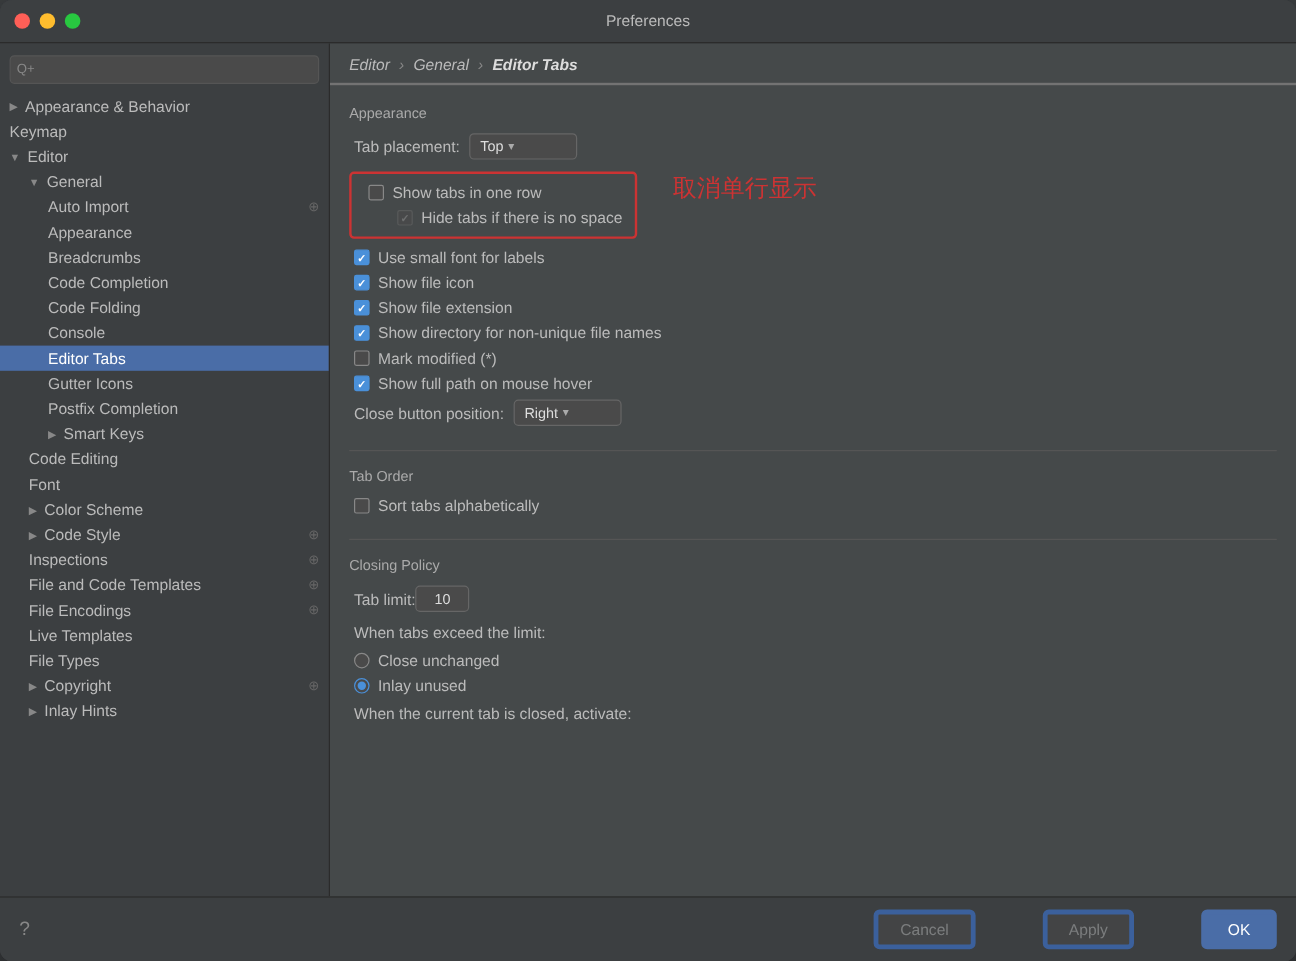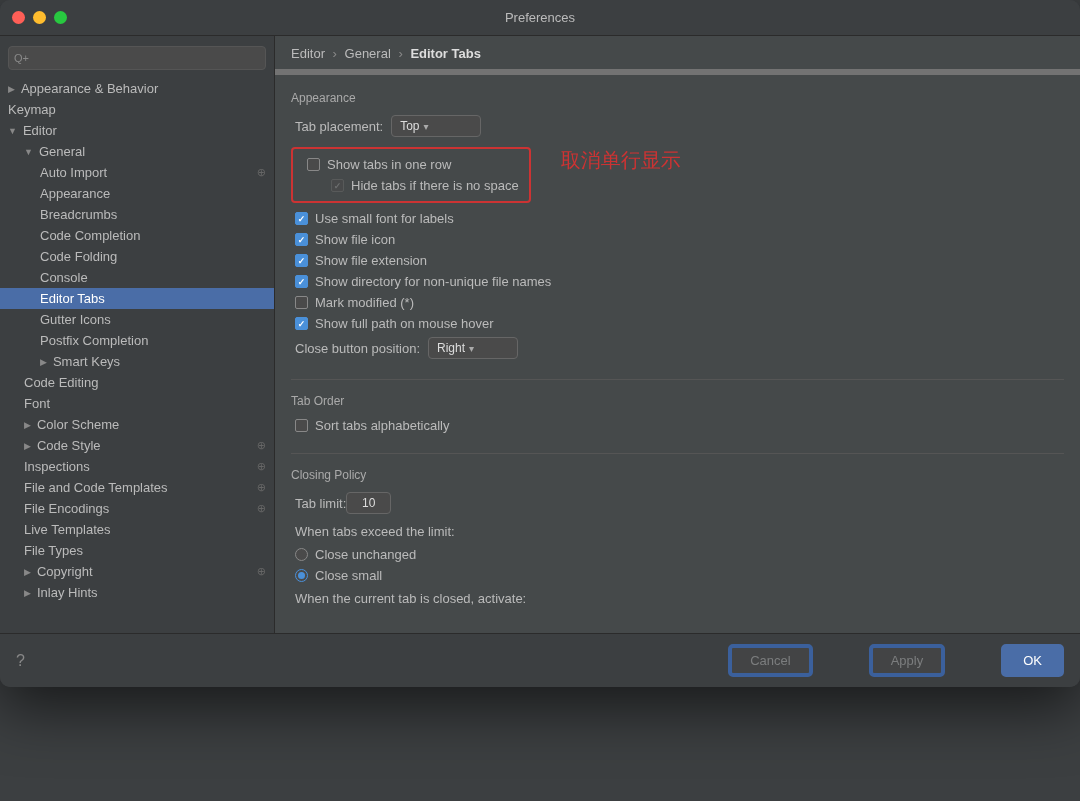--- a/index.html
+++ b/index.html
@@ -8,21 +8,21 @@
       background: #3c3f41;
       color: #bbbbbb;
       font-size: 13px;
       width: 1080px;
       height: 801px;
       overflow: hidden;
     }
 
     .window {
       width: 1080px;
-      height: 687px;
+      height: 801px;
       background: #3c3f41;
       border-radius: 10px;
       overflow: hidden;
       display: flex;
       flex-direction: column;
       box-shadow: 0 20px 60px rgba(0,0,0,0.6);
     }
 
     
     .title-bar {
@@ -131,22 +131,23 @@
       background: #45494a;
       overflow-y: auto;
       display: flex;
       flex-direction: column;
     }
 
     .breadcrumb {
       padding: 10px 16px 8px 16px;
       font-size: 13px;
       color: #bbbbbb;
-      border-bottom: 6px solid #737373;
+      border-bottom: 2px solid #737373;
       flex-shrink: 0;
+      font-style: italic;
     }
     .breadcrumb span.sep { color: #888; margin: 0 4px; }
     .breadcrumb span.current { font-weight: 600; color: #dddddd; }
 
     .settings-content {
       padding: 16px;
       flex: 1;
     }
 
     .section-title {
@@ -589,21 +590,21 @@
             <span>When tabs exceed the limit:</span>
           </div>
 
           <div class="radio-row">
             <div class="radio"></div>
             <span>Close unchanged</span>
           </div>
 
           <div class="radio-row">
             <div class="radio checked"></div>
-            <span>Close small</span>
+            <span>Inlay unused</span>
           </div>
 
           <div class="checkbox-row" style="margin-top:8px;">
             <span>When the current tab is closed, activate:</span>
           </div>
         </div>
       </div>
     </div>
   </div>
 

